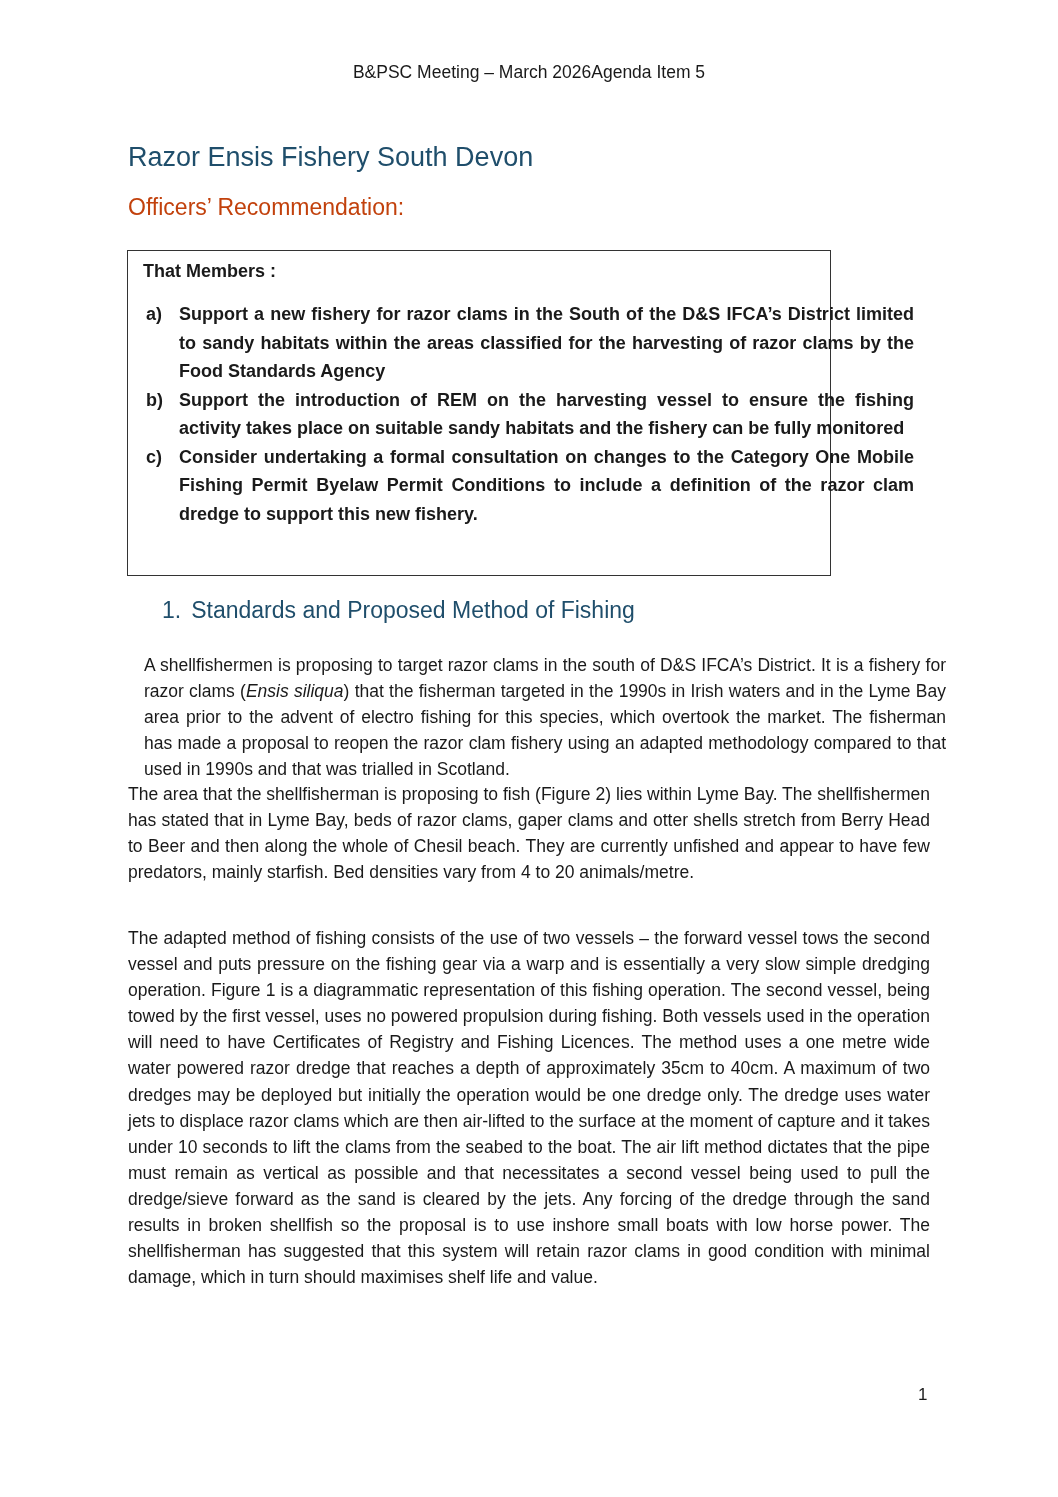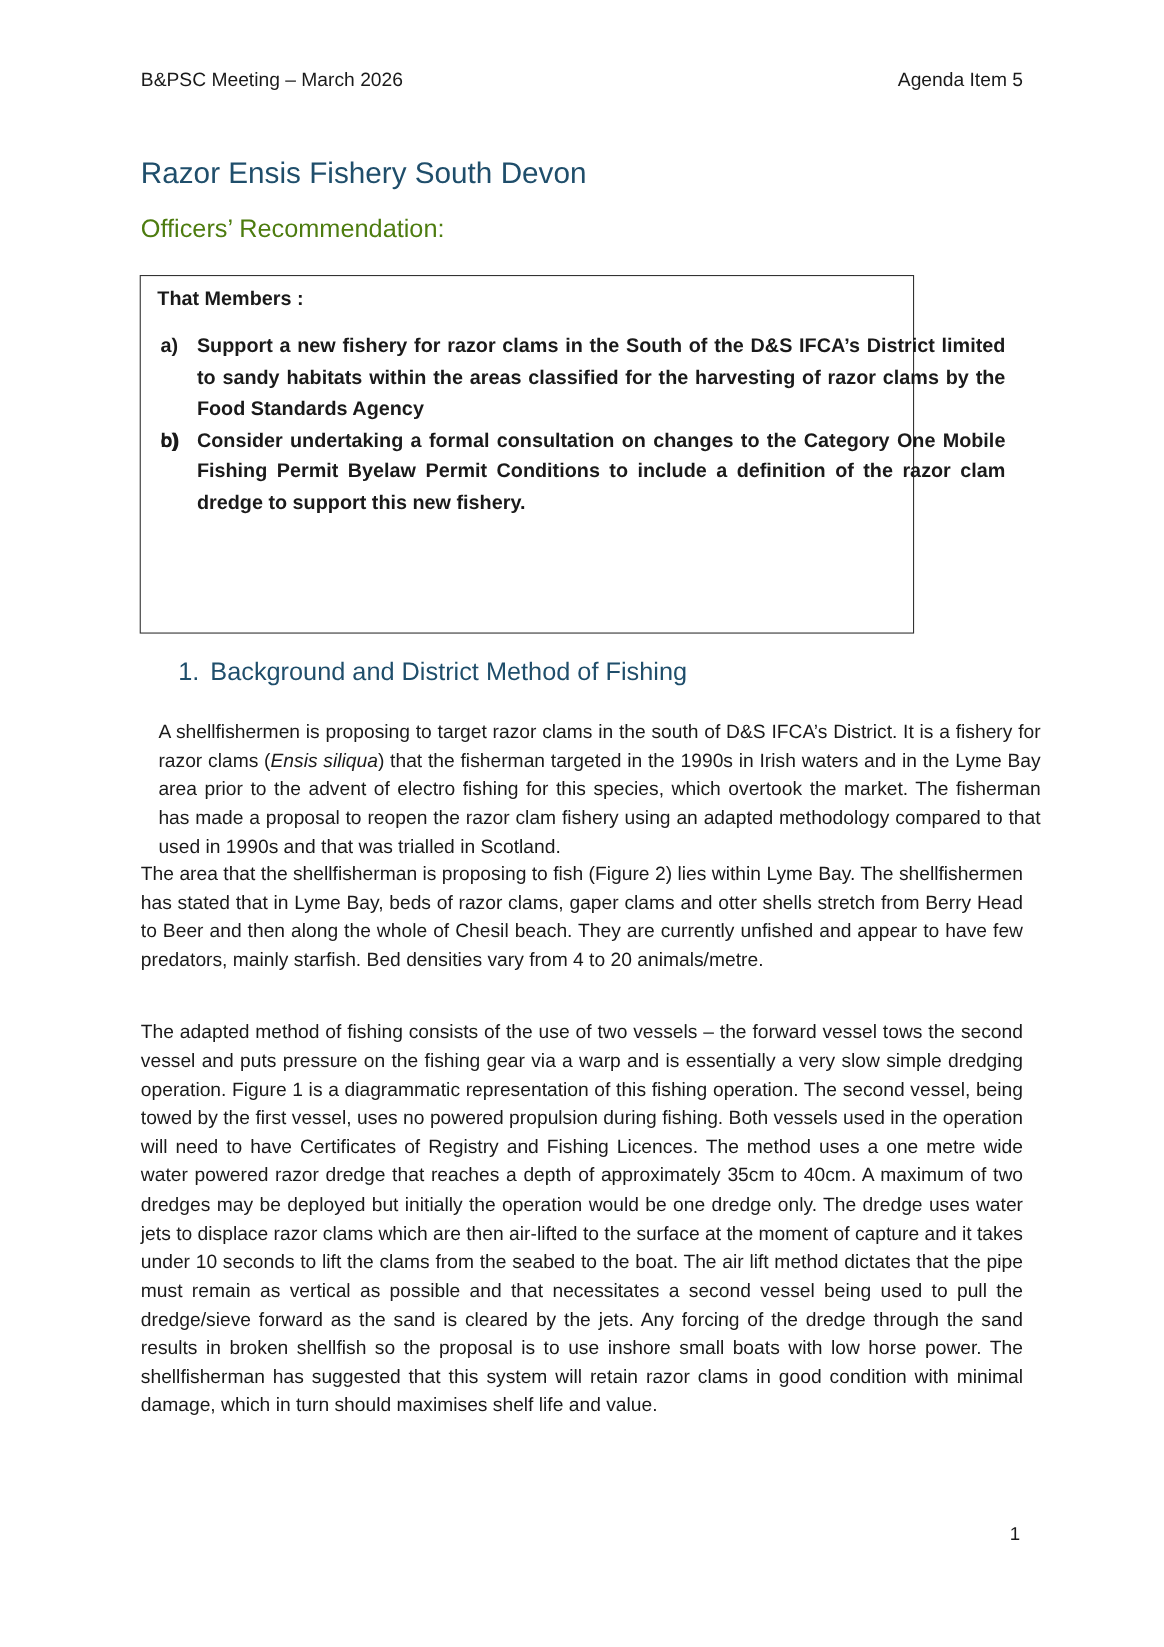--- a/index.html
+++ b/index.html
@@ -1,20 +1,20 @@
 <!DOCTYPE html>
 <html><head>
 <meta charset="utf-8">
 <style>
   html, body { margin: 0; padding: 0; background: #ffffff; }
   body { width: 1058px; height: 1497px; position: relative; overflow: hidden;
          font-family: "Liberation Sans", sans-serif; color: #1a1a1a; }
-  .header { position: absolute; top: 62px; left: 128px; width: 802px; font-size: 17.5px; display: flex; justify-content: space-between; }
+  .header { position: absolute; top: 62px; left: 128px; width: 802px; font-size: 17.5px; display: flex; justify-content: center; }
   .title { position: absolute; top: 142px; left: 128px; font-size: 27px; color: #1f4e6b; }
-  .subtitle { position: absolute; top: 194px; left: 128px; font-size: 23px; color: #4d7c0f; }
+  .subtitle { position: absolute; top: 194px; left: 128px; font-size: 23px; color: #c2410c; }
   .recbox { position: absolute; top: 250px; left: 127px; width: 704px; height: 326px; border: 1.3px solid #333; box-sizing: border-box; }
   .recbox .lead { position: absolute; top: 10px; left: 15px; font-weight: bold; font-size: 18px; }
   .recbox ol { list-style: none; margin: 0; padding: 0; position: absolute; top: 49px; left: 18px; width: 768px; }
   .recbox li { position: relative; padding-left: 33px; font-weight: bold; font-size: 18px; line-height: 28.5px; text-align: justify; }
   .recbox li .mk { position: absolute; left: 0; top: 0; }
   .sec-head { position: absolute; top: 597px; left: 162px; font-size: 23px; color: #1f4e6b; }
   .sec-head .num { margin-right: 10px; }
   .body-text { position: absolute; left: 128px; width: 802px; font-size: 17.5px; line-height: 26.1px; text-align: justify; }
   .p1 { top: 636px; }
   .p2 { top: 781px; }
@@ -34,30 +34,31 @@
 
 <div class="recbox">
   <div class="lead">That Members :</div>
   <ol>
     <li>
       <span class="mk">a)</span>
       <span>Support a new fishery for razor clams in the South of the D&amp;S IFCA’s District limited to sandy habitats within the areas classified for the harvesting of razor clams by the Food Standards Agency</span>
     </li>
     <li>
       <span class="mk">b)</span>
+      <span>Support the introduction of REM on the harvesting vessel to ensure the fishing activity takes place on suitable sandy habitats and the fishery can be fully monitored</span>
     </li>
     <li>
       <span class="mk">c)</span>
       <span>Consider undertaking a formal consultation on changes to the Category One Mobile Fishing Permit Byelaw Permit Conditions to include a definition of the razor clam dredge to support this new fishery.</span>
     </li>
   </ol>
 </div>
 
 <div class="sec-head">
-  <span class="num">1.</span><span>Background and District Method of Fishing</span>
+  <span class="num">1.</span><span>Standards and Proposed Method of Fishing</span>
 </div>
 
 <p class="body-text p1" style="margin:16px;">
   <span>A shellfishermen is proposing to target razor clams in the south of D&amp;S IFCA’s District.  It is a fishery for razor clams (</span><em>Ensis siliqua</em><span>) that the fisherman targeted in the 1990s in Irish waters and in the Lyme Bay area prior to the advent of electro fishing for this species, which overtook the market.  The fisherman has made a proposal to reopen the razor clam fishery using an adapted methodology compared to that used in 1990s and that was trialled in Scotland.</span>
 </p>
 
 <p class="body-text p2" style="margin:0;">The area that the shellfisherman is proposing to fish (Figure 2) lies within Lyme Bay.  The shellfishermen has stated that in Lyme Bay, beds of razor clams, gaper clams and otter shells stretch from Berry Head to Beer and then along the whole of Chesil beach.  They are currently unfished and appear to have few predators, mainly starfish.  Bed densities vary from 4 to 20 animals/metre.</p>
 
 <p class="body-text p3" style="margin:0;">The adapted method of fishing consists of the use of two vessels – the forward vessel tows the second vessel and puts pressure on the fishing gear via a warp and is essentially a very slow simple dredging operation.  Figure 1 is a diagrammatic representation of this fishing operation.  The second vessel, being towed by the first vessel, uses no powered propulsion during fishing.  Both vessels used in the operation will need to have Certificates of Registry and Fishing Licences. The method uses a one metre wide water powered razor dredge that reaches  a depth of approximately 35cm to 40cm.  A maximum of two dredges may be deployed but initially the operation would be one dredge only.  The dredge uses water jets to displace razor clams which are then air-lifted to the surface at the moment of capture and it takes under 10 seconds to lift the clams from the seabed to the boat.  The air lift method dictates that the pipe must remain as vertical as possible and that necessitates a second vessel being used to pull the dredge/sieve forward as the sand is cleared by the jets.  Any forcing of the dredge through the sand results in broken shellfish so the proposal is to use inshore small boats with low horse power.  The shellfisherman has suggested that this system will retain razor clams in good condition with minimal damage, which in turn should maximises shelf life and value.</p>
 

